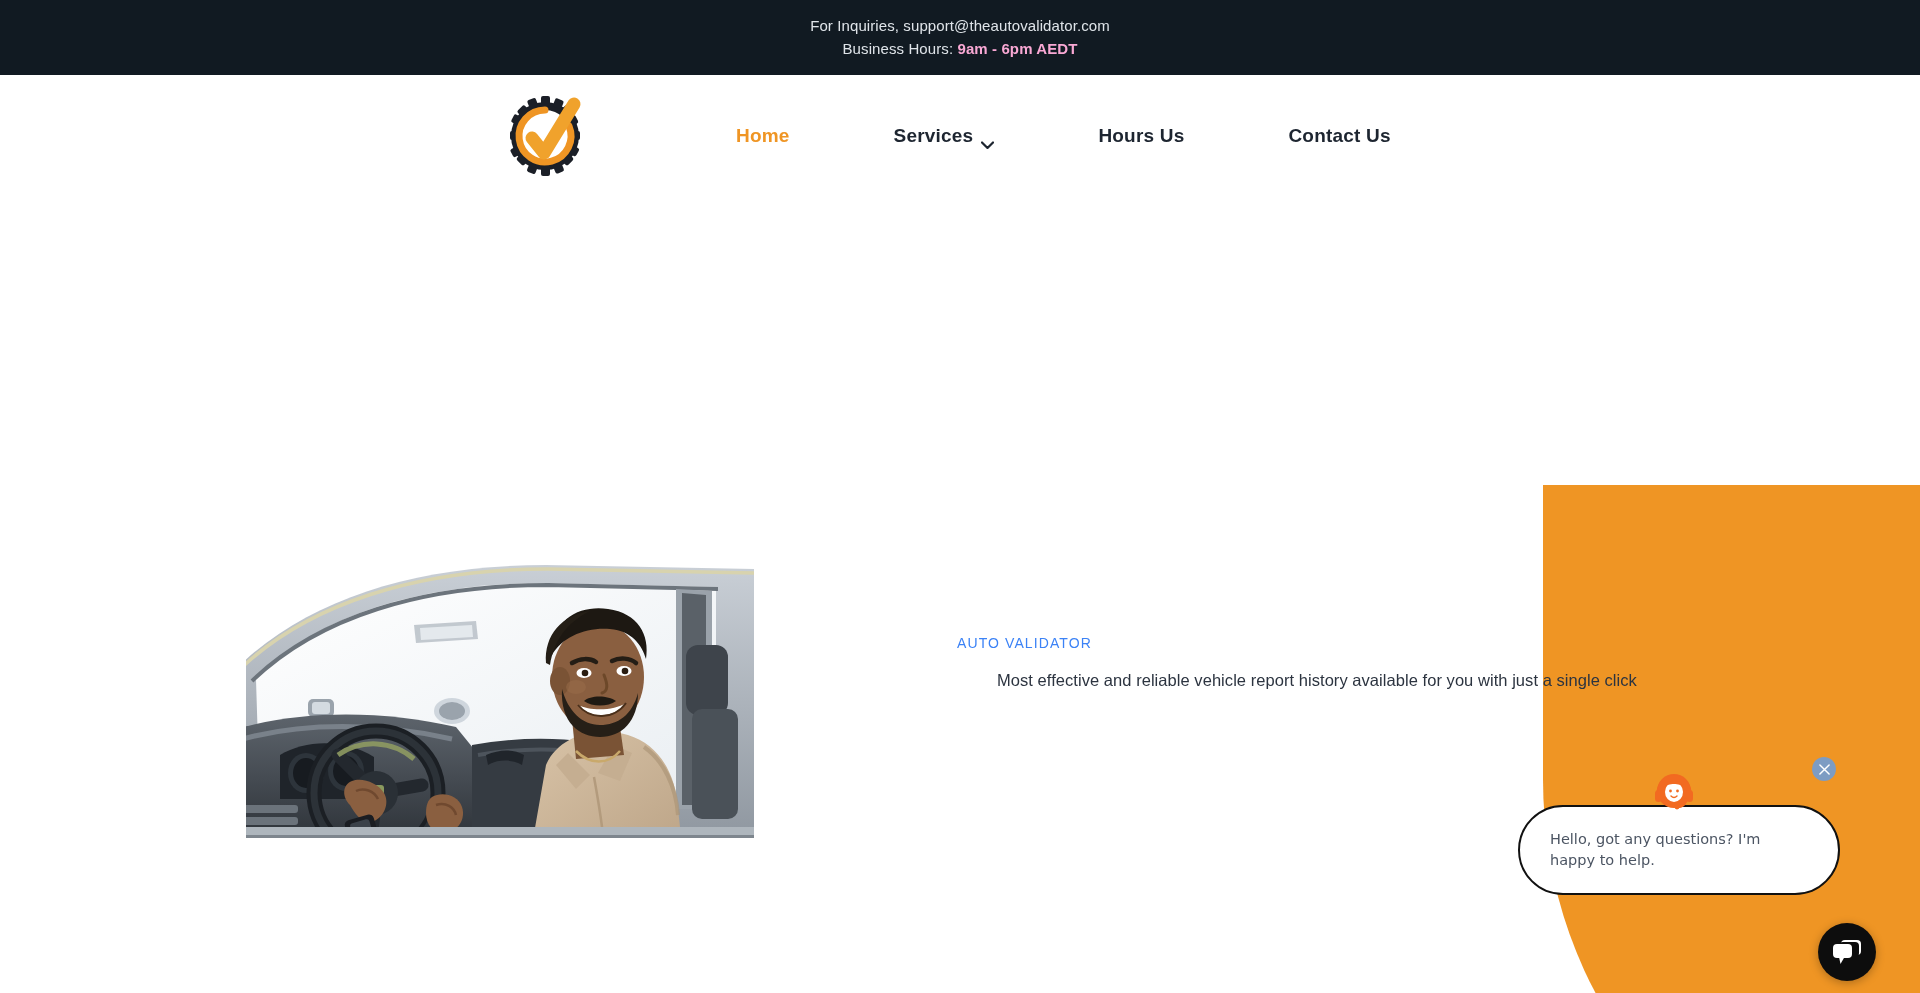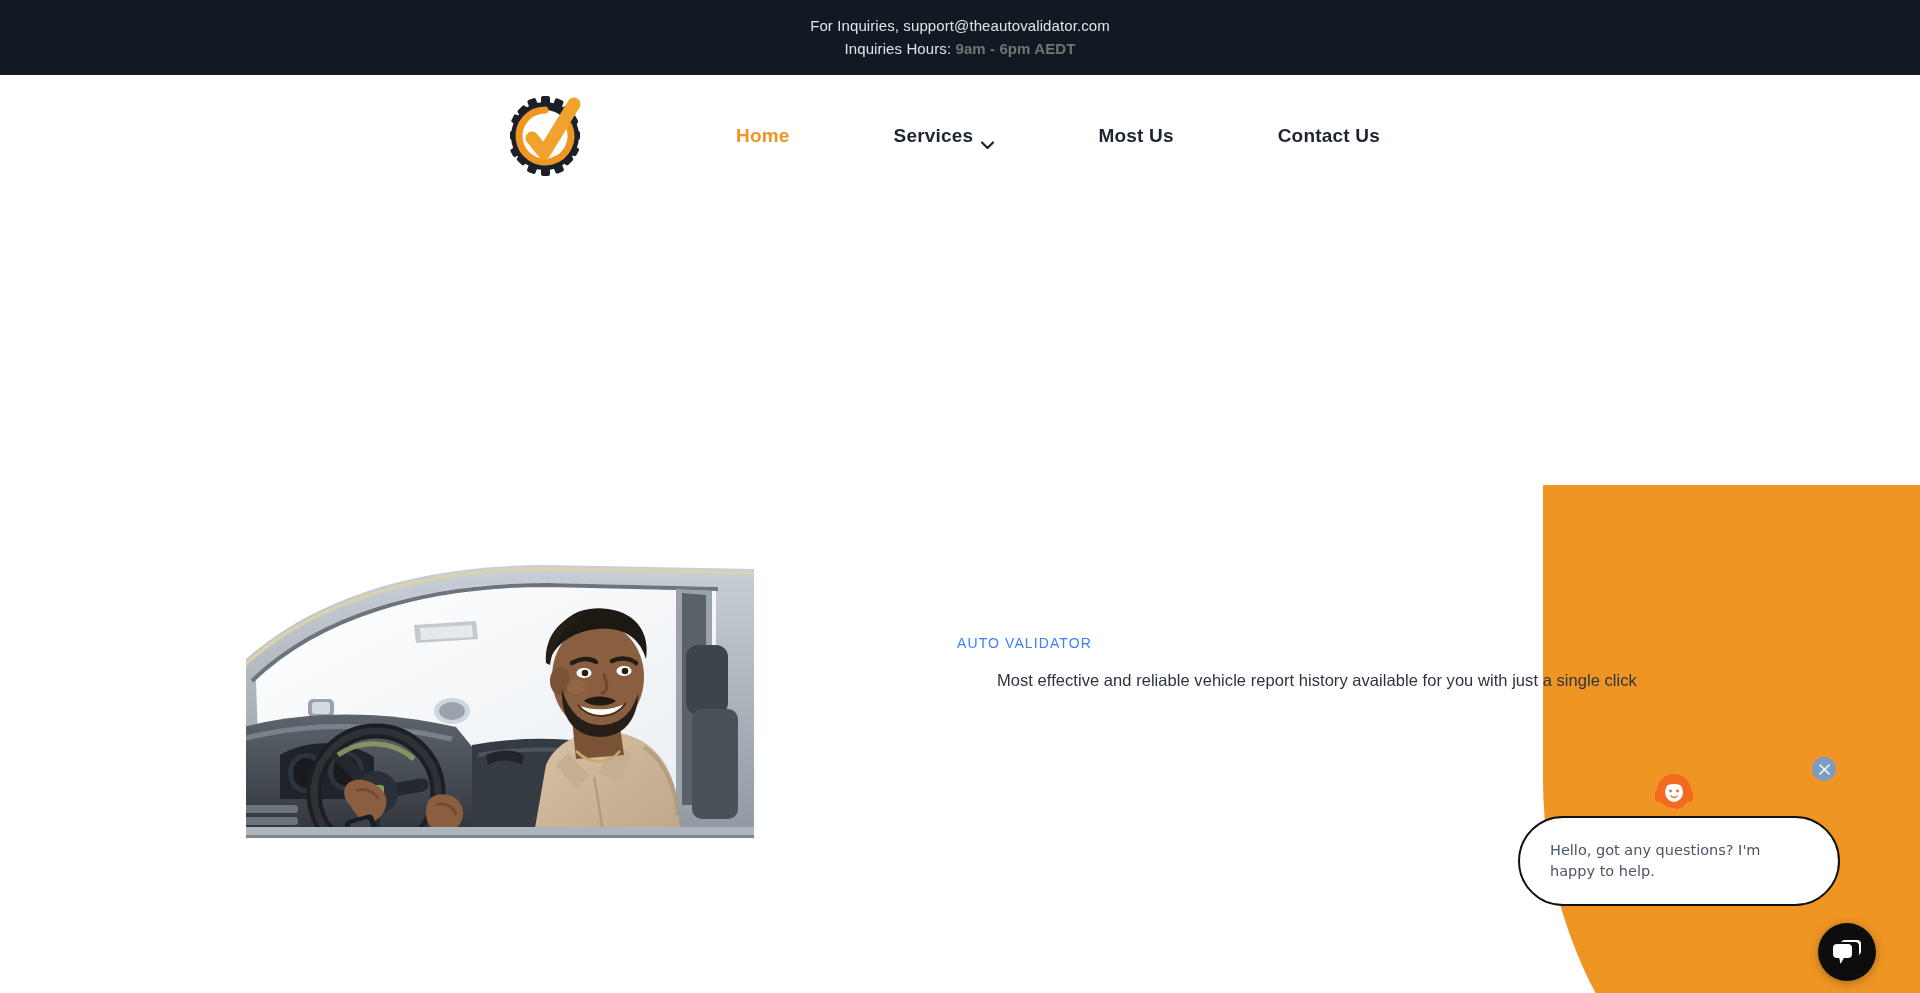--- a/index.html
+++ b/index.html
@@ -32,21 +32,21 @@
     z-index: 5;
   }
   .topbar-line {
     font-size: 15px;
     line-height: 1.1;
     letter-spacing: .1px;
     font-weight: 400;
     color: #dfe4e9;
     white-space: nowrap;
   }
-  .topbar-line b { font-weight: 700; color: #737373; }
+  .topbar-line b { font-weight: 700; color: #f9a8d4; }
 
   
   .header {
     height: 122px;
     background: #ffffff;
     display: flex;
     align-items: center;
     position: relative;
     z-index: 4;
   }
@@ -165,21 +165,20 @@
     left: 18px;
     top: 62px;
     width: 322px;
     height: 90px;
     background: #ffffff;
     border: 2px solid #111111;
     border-radius: 46px;
     display: flex;
     align-items: center;
     padding: 0 30px;
-    margin-top: 11px;
   }
   .chat-bubble-text {
     font-size: 14.5px;
     line-height: 1.42;
     color: #4c5563;
     font-family: "DejaVu Sans", sans-serif;
   }
   .chat-avatar {
     position: absolute;
     left: 152px;
@@ -214,21 +213,21 @@
     cursor: pointer;
     box-shadow: 0 2px 10px rgba(0,0,0,.28);
   }
   .chat-launcher svg { width: 30px; height: 27px; display: block; }
 </style>
 </head>
 <body>
 
 <div class="topbar">
   <div class="topbar-line">For Inquiries, support@theautovalidator.com</div>
-  <div class="topbar-line"><span>Inquiries Hours: </span><b>9am - 6pm AEDT</b></div>
+  <div class="topbar-line"><span>Business Hours: </span><b>9am - 6pm AEDT</b></div>
 </div>
 
 <header class="header">
 
   <a class="logo" href="#" aria-label="Auto Validator">
     <svg viewBox="0 0 78 92" xmlns="http://www.w3.org/2000/svg">
 
       <g fill="#1b1f27">
         <path d="M39 12 a34 34 0 1 0 0 68 a34 34 0 1 0 0 -68 Z M39 20 a26 26 0 1 1 0 52 a26 26 0 1 1 0 -52 Z"></path>
 
@@ -265,21 +264,21 @@
     <div class="nav-item">
       <span>Services</span>
       <span class="chev">
         <svg viewBox="0 0 13 8" xmlns="http://www.w3.org/2000/svg">
             <path d="M1 1.5 L6.5 7 L12 1.5" fill="none" stroke="#1d2530" stroke-width="2.2" stroke-linecap="round" stroke-linejoin="round"></path>
           </svg>
       </span>
     </div>
 
     <div class="nav-item">
-      <span>Most Us</span>
+      <span>Hours Us</span>
     </div>
 
     <div class="nav-item">
       <span>Contact Us</span>
     </div>
 
   </nav>
 </header>
 
 <section class="hero">

